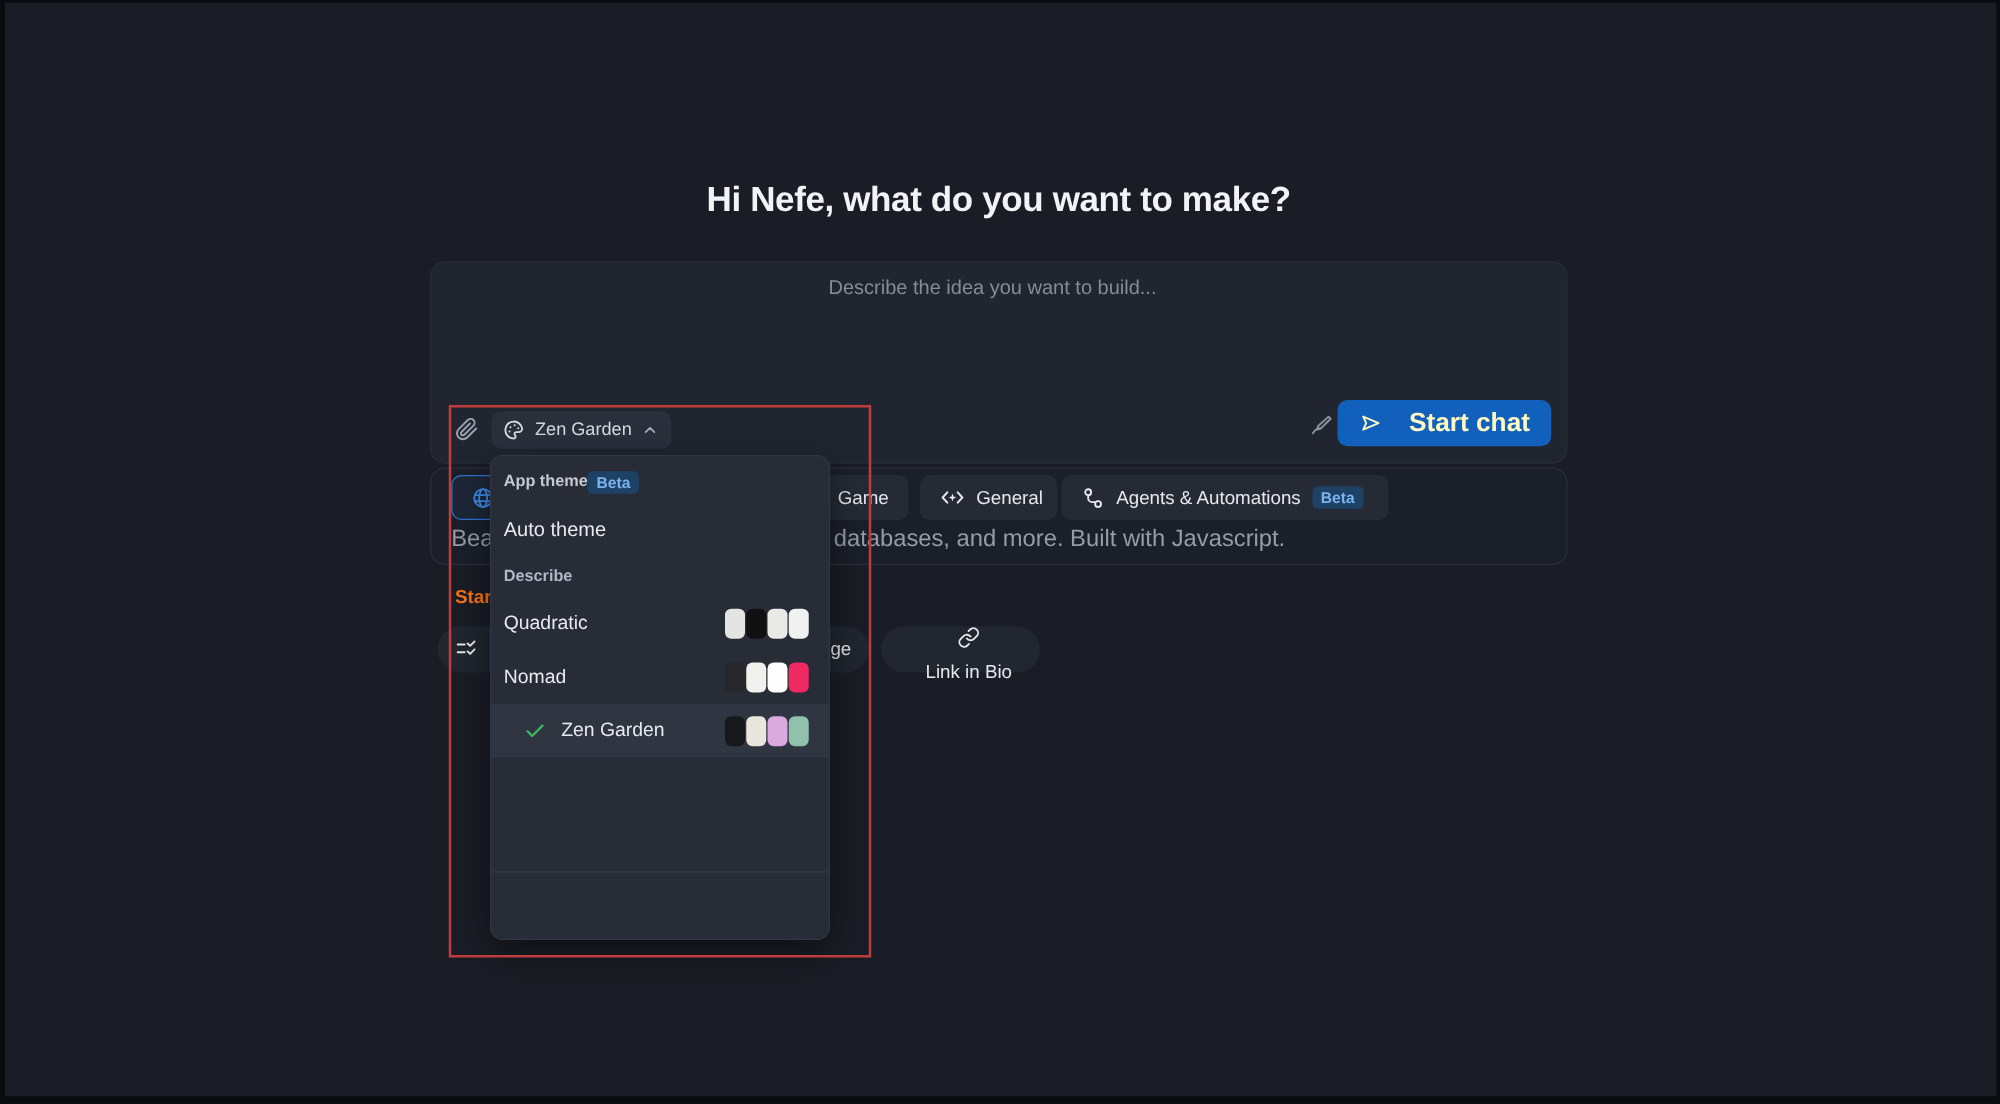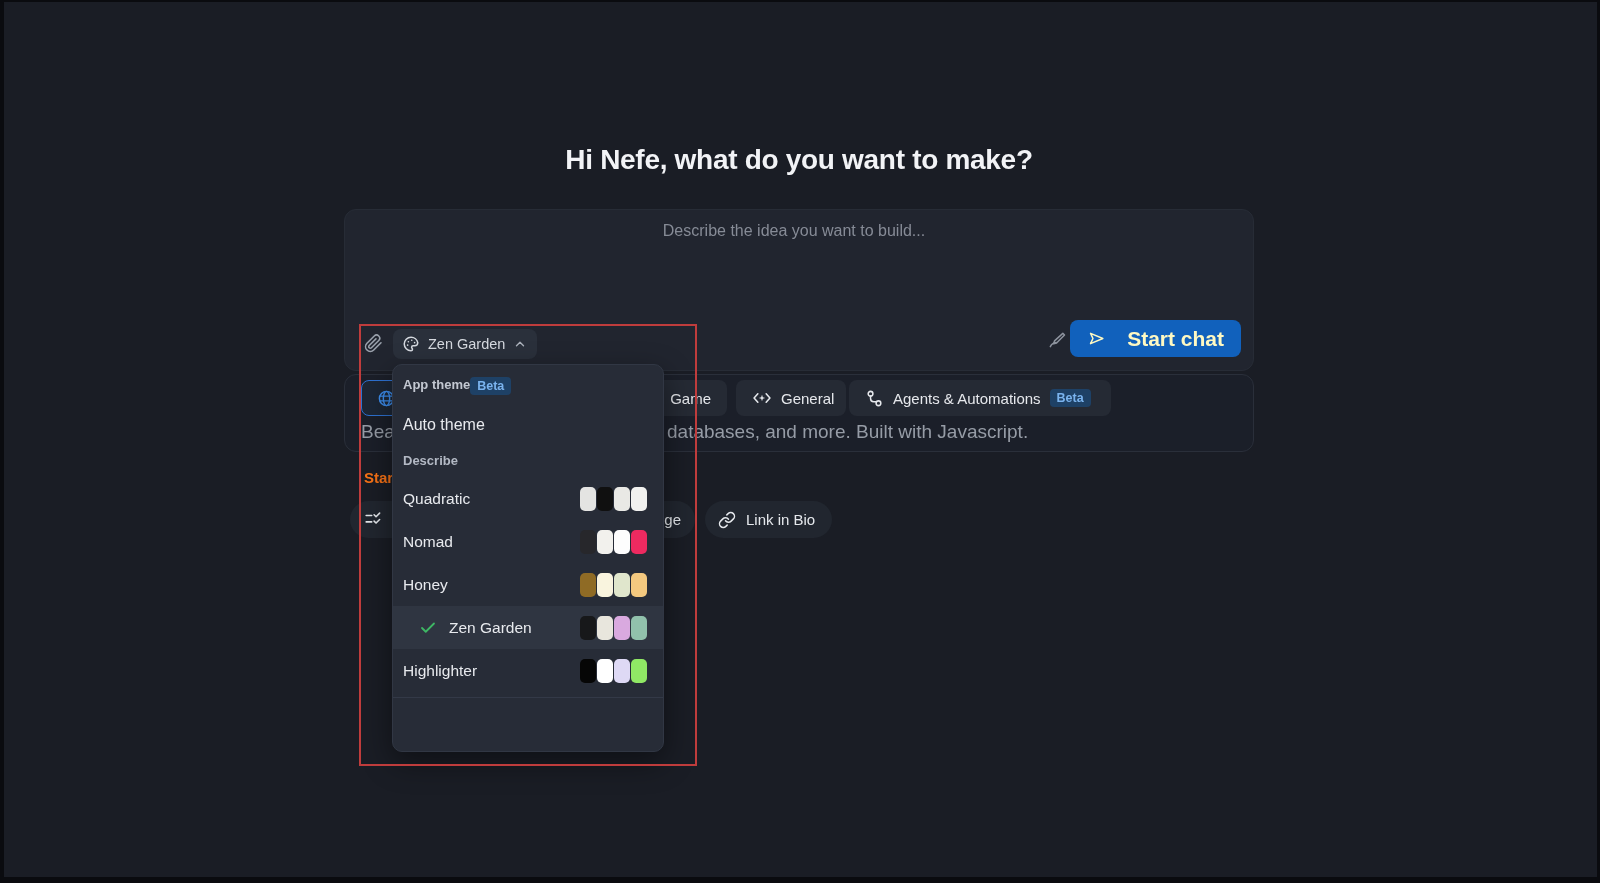--- a/index.html
+++ b/index.html
@@ -186,21 +186,21 @@
         <polyline points="14 6 16.5 8.5 21 4"></polyline>
         <polyline points="14 14 16.5 16.5 21 12"></polyline>
       </svg>
     </span>
   </div>
 
   <div class="pill-chip" style="left:560px; width:131px; justify-content:flex-end; padding-right:14px;">
     <span>ge</span>
   </div>
 
-  <div class="pill-chip" style="left:701px; width:127px; padding-left:13px;">
+  <div class="pill-chip" style="left:701px; width:127px; padding-left:13px;flex-direction:column;">
     <span>
       <svg width="18" height="18" viewBox="0 0 24 24" fill="none" stroke="currentColor" stroke-width="2" stroke-linecap="round" stroke-linejoin="round">
         <path d="M10 13a5 5 0 0 0 7.54.54l3-3a5 5 0 0 0-7.07-7.07l-1.72 1.71"></path>
         <path d="M14 11a5 5 0 0 0-7.54-.54l-3 3a5 5 0 0 0 7.07 7.07l1.71-1.71"></path>
       </svg>
     </span>
     <span>Link in Bio</span>
   </div>
 
   <div class="abs theme-menu">
@@ -230,54 +230,36 @@
       <div class="theme-row plain">
         <span>Nomad</span>
         <span class="swatches">
           <span class="swatch" style="background: rgb(39, 39, 43);"></span>
           <span class="swatch" style="background: rgb(242, 241, 237);"></span>
           <span class="swatch" style="background: rgb(253, 253, 253);"></span>
           <span class="swatch" style="background: rgb(238, 42, 96);"></span>
         </span>
       </div>
 
-      <div class="theme-row plain">
-        <span>Honey</span>
-        <span class="swatches">
-          <span class="swatch" style="background: rgb(143, 107, 37);"></span>
-          <span class="swatch" style="background: rgb(249, 244, 222);"></span>
-          <span class="swatch" style="background: rgb(224, 230, 204);"></span>
-          <span class="swatch" style="background: rgb(244, 201, 127);"></span>
-        </span>
-      </div>
 
       <div class="theme-row selected">
         <span class="check">
           <svg width="18" height="18" viewBox="0 0 24 24" fill="none" stroke="currentColor" stroke-width="2.4" stroke-linecap="round" stroke-linejoin="round">
             <polyline points="20 6 9 17 4 12"></polyline>
           </svg>
         </span>
         <span>Zen Garden</span>
         <span class="swatches">
           <span class="swatch" style="background: rgb(23, 24, 26);"></span>
           <span class="swatch" style="background: rgb(232, 230, 221);"></span>
           <span class="swatch" style="background: rgb(217, 169, 223);"></span>
           <span class="swatch" style="background: rgb(145, 193, 172);"></span>
         </span>
       </div>
 
-      <div class="theme-row plain">
-        <span>Highlighter</span>
-        <span class="swatches">
-          <span class="swatch" style="background: rgb(6, 6, 6);"></span>
-          <span class="swatch" style="background: rgb(255, 255, 255);"></span>
-          <span class="swatch" style="background: rgb(222, 217, 245);"></span>
-          <span class="swatch" style="background: rgb(144, 232, 101);"></span>
-        </span>
-      </div>
     </div>
 
     <div class="menu-divider"></div>
 
   </div>
 
   <div class="abs annotation-rect"></div>
 
 </div>
 

